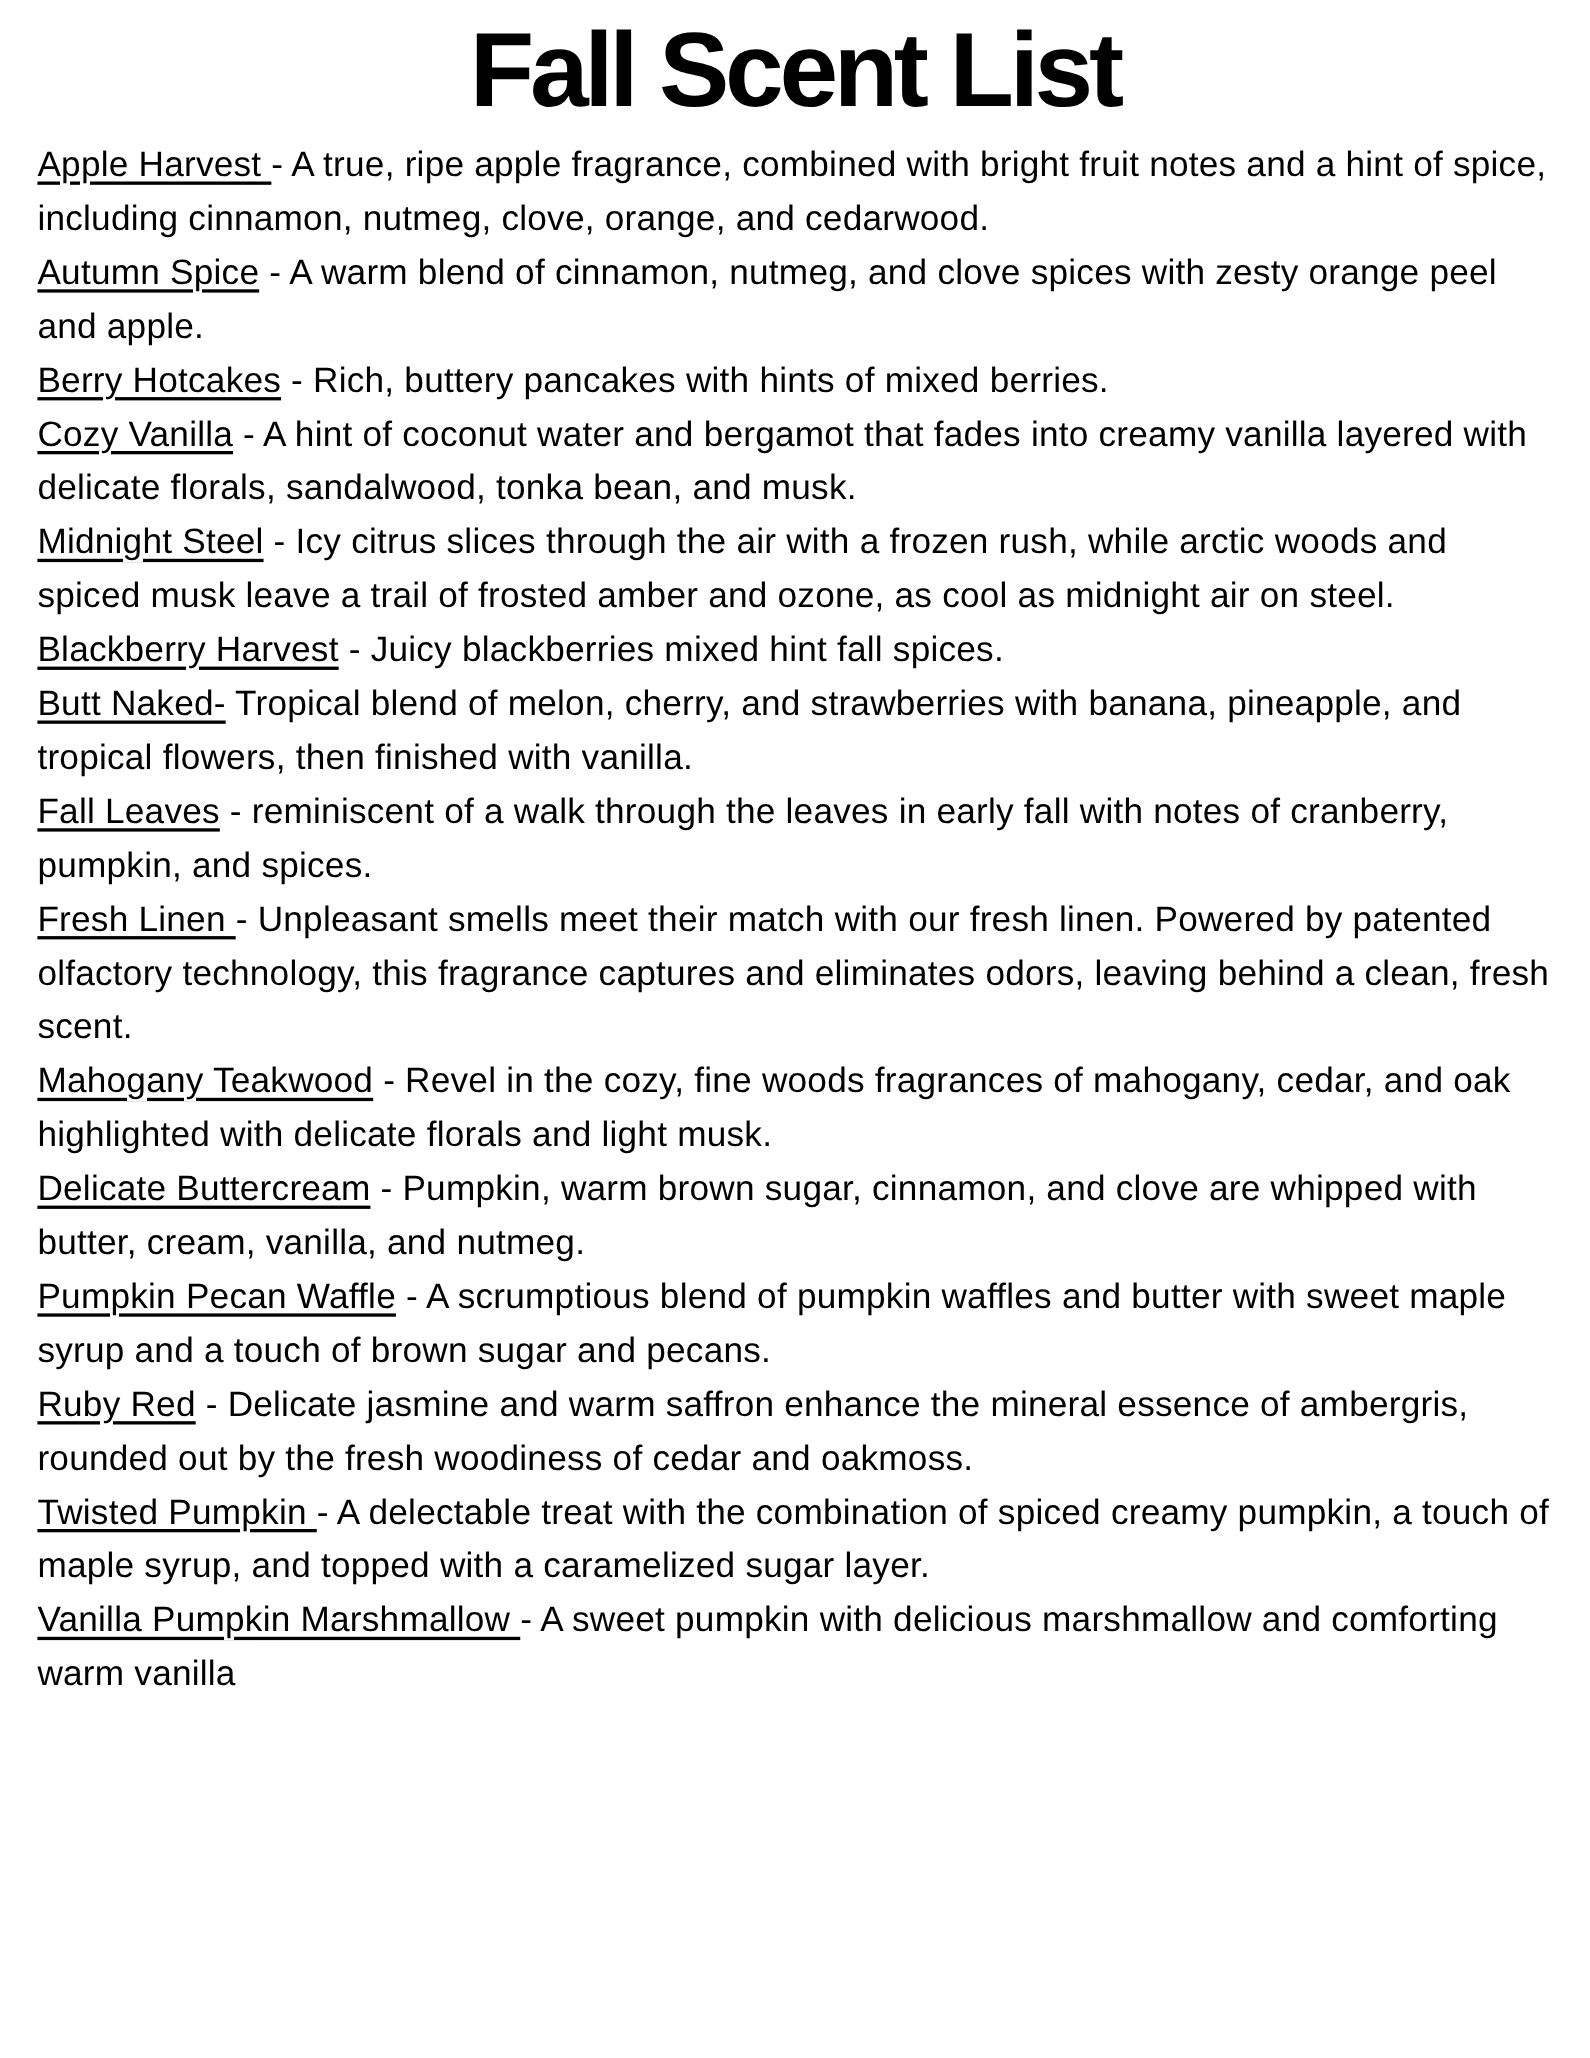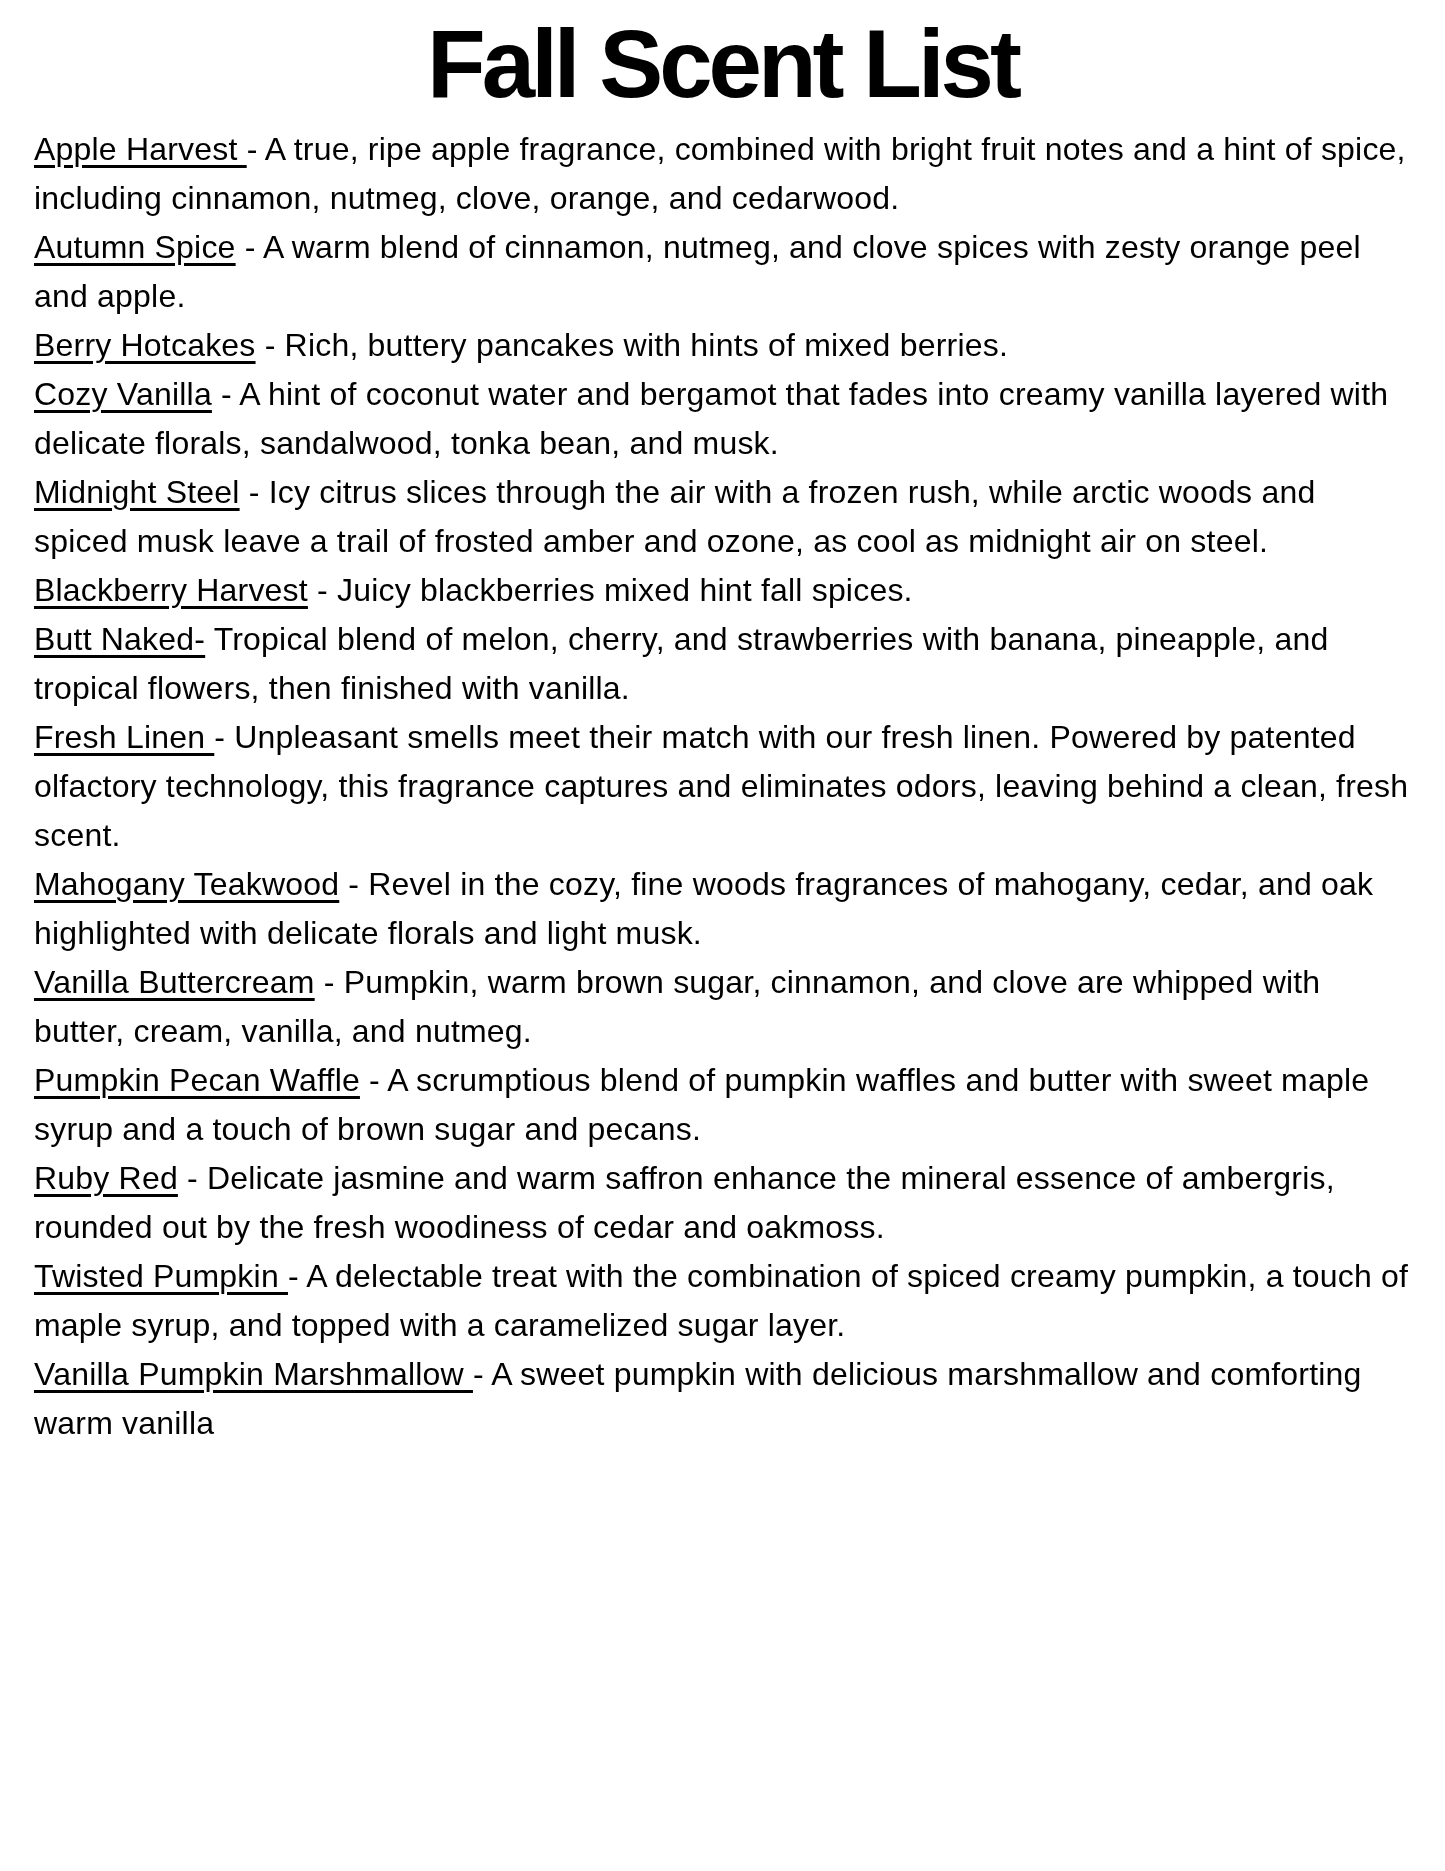--- a/index.html
+++ b/index.html
@@ -63,26 +63,27 @@
     <p class="scent"><span class="scent-name">Berry Hotcakes</span><span class="scent-desc"> - Rich, buttery pancakes with hints of mixed berries.</span></p>
 
     <p class="scent"><span class="scent-name">Cozy Vanilla</span><span class="scent-desc"> - A hint of coconut water and bergamot that fades into creamy vanilla layered with delicate florals, sandalwood, tonka bean, and musk.</span></p>
 
     <p class="scent"><span class="scent-name">Midnight Steel</span><span class="scent-desc"> - Icy citrus slices through the air with a frozen rush, while arctic woods and spiced musk leave a trail of frosted amber and ozone, as cool as midnight air on steel.</span></p>
 
     <p class="scent"><span class="scent-name">Blackberry Harvest</span><span class="scent-desc"> - Juicy blackberries mixed hint fall spices.</span></p>
 
     <p class="scent"><span class="scent-name">Butt Naked-</span><span class="scent-desc"> Tropical blend of melon, cherry, and strawberries with banana, pineapple, and tropical flowers, then finished with vanilla.</span></p>
 
+    <p class="scent"><span class="scent-name">Fall Leaves</span><span class="scent-desc"> - reminiscent of a walk through the leaves in early fall with notes of cranberry, pumpkin, and spices.</span></p>
 
     <p class="scent"><span class="scent-name">Fresh Linen </span><span class="scent-desc">- Unpleasant smells meet their match with our fresh linen. Powered by patented olfactory technology, this fragrance captures and eliminates odors, leaving behind a clean, fresh scent.</span></p>
 
     <p class="scent"><span class="scent-name">Mahogany Teakwood</span><span class="scent-desc"> - Revel in the cozy, fine woods fragrances of mahogany, cedar, and oak highlighted with delicate florals and light musk.</span></p>
 
-    <p class="scent"><span class="scent-name">Vanilla Buttercream</span><span class="scent-desc"> - Pumpkin, warm brown sugar, cinnamon, and clove are whipped with butter, cream, vanilla, and nutmeg.</span></p>
+    <p class="scent"><span class="scent-name">Delicate Buttercream</span><span class="scent-desc"> - Pumpkin, warm brown sugar, cinnamon, and clove are whipped with butter, cream, vanilla, and nutmeg.</span></p>
 
     <p class="scent"><span class="scent-name">Pumpkin Pecan Waffle</span><span class="scent-desc"> - A scrumptious blend of pumpkin waffles and butter with sweet maple syrup and a touch of brown sugar and pecans.</span></p>
 
     <p class="scent"><span class="scent-name">Ruby Red</span><span class="scent-desc"> - Delicate jasmine and warm saffron enhance the mineral essence of ambergris, rounded out by the fresh woodiness of cedar and oakmoss.</span></p>
 
     <p class="scent"><span class="scent-name">Twisted Pumpkin </span><span class="scent-desc">- A delectable treat with the combination of spiced creamy pumpkin, a touch of maple syrup, and topped with a caramelized sugar layer.</span></p>
 
     <p class="scent"><span class="scent-name">Vanilla Pumpkin Marshmallow </span><span class="scent-desc">- A sweet pumpkin with delicious marshmallow and comforting warm vanilla</span></p>
 
 

